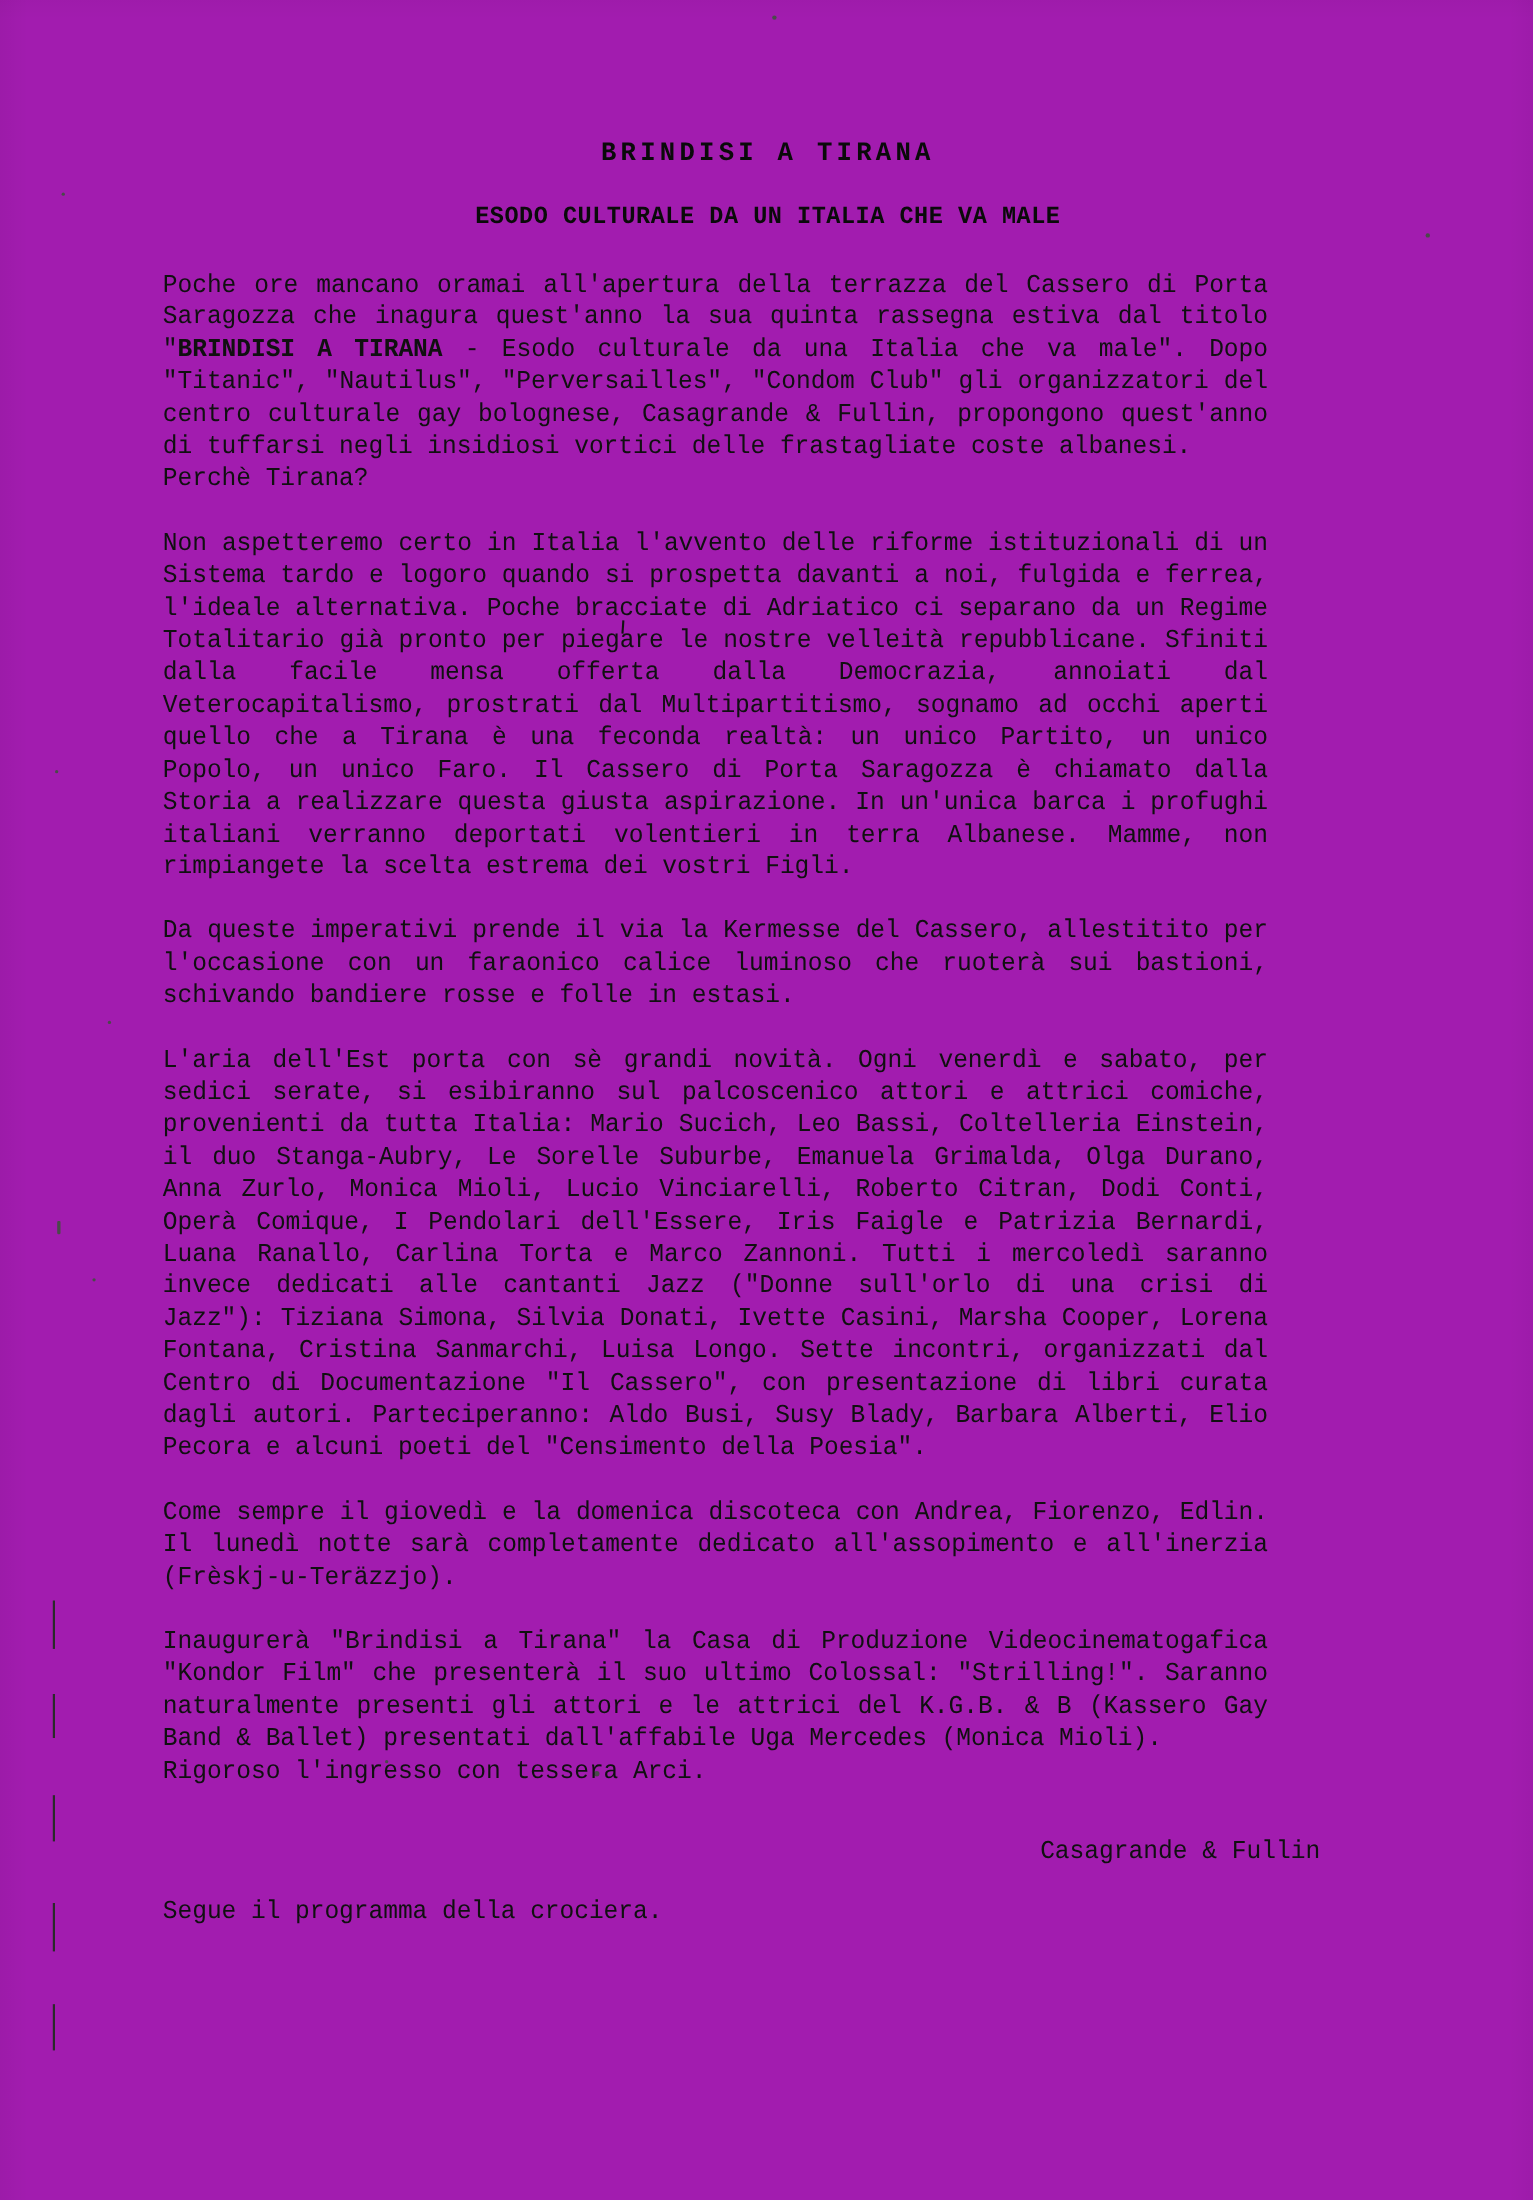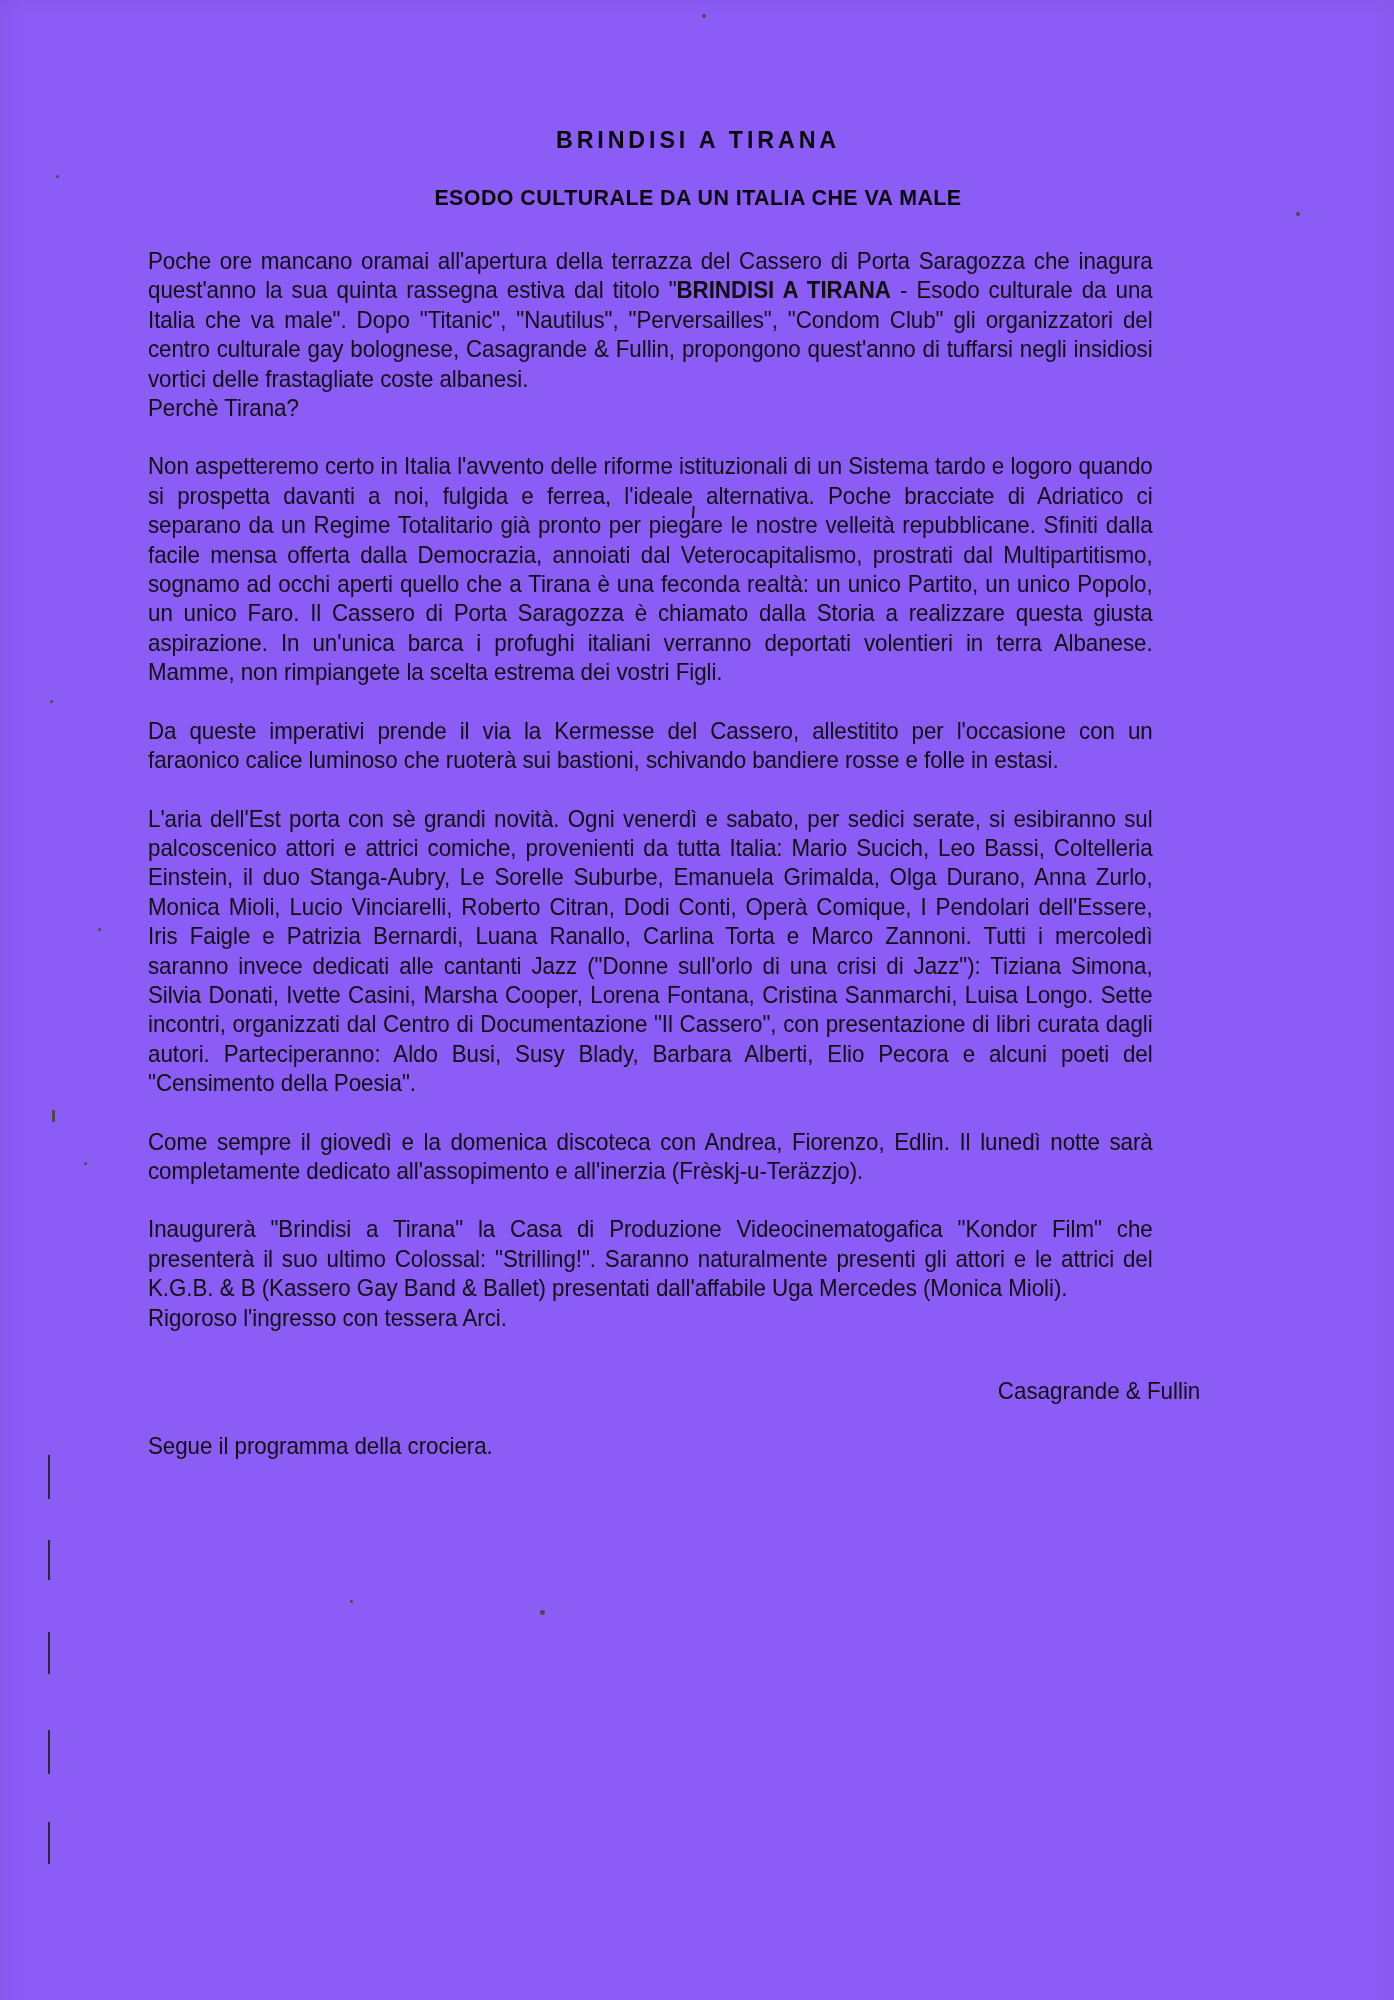--- a/index.html
+++ b/index.html
@@ -13,21 +13,22 @@
     position: relative;
     font-family: "Liberation Sans", sans-serif;
     color: #0c0c0c;
     overflow: hidden;
   }
 
   
   #page {
     position: absolute;
     inset: 0;
-    background: #8b5cf6;
+    background: #a21caf;
+    font-family: Liberation Mono, monospace;
   }
 
   
   #page::before {
     content: "";
     position: absolute;
     inset: 0;
     background:
       linear-gradient(to right, rgba(0,0,0,0.035) 0px, rgba(0,0,0,0) 26px),
       linear-gradient(to left, rgba(0,0,0,0.030) 0px, rgba(0,0,0,0) 22px),

